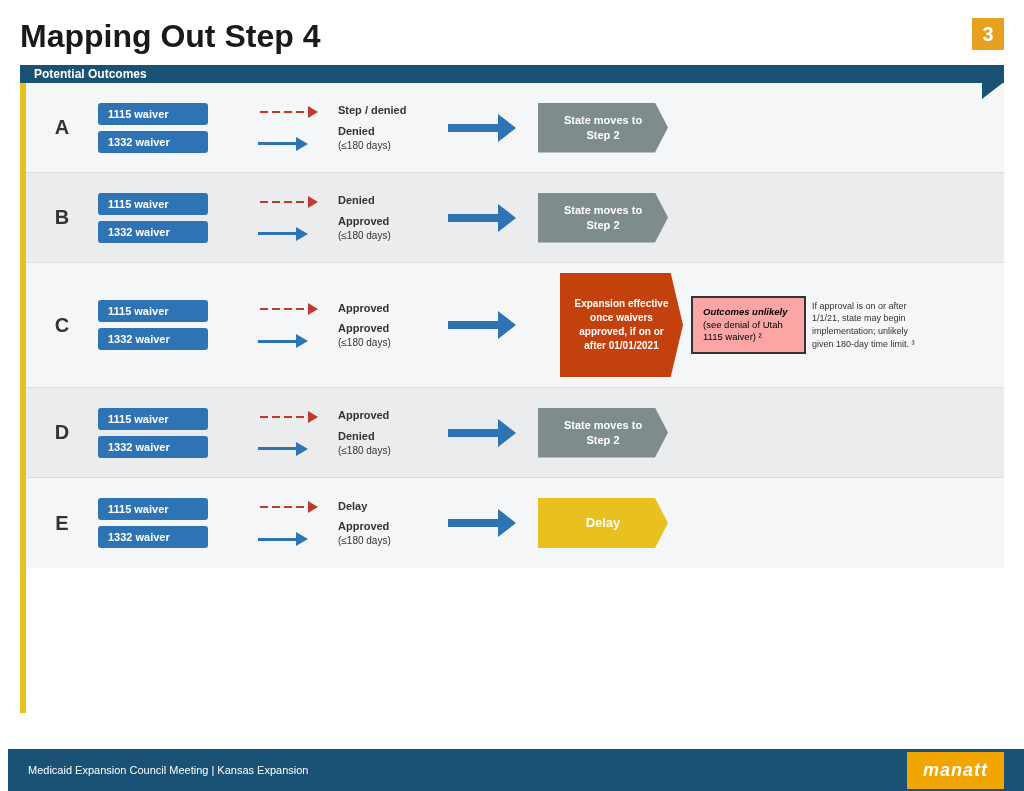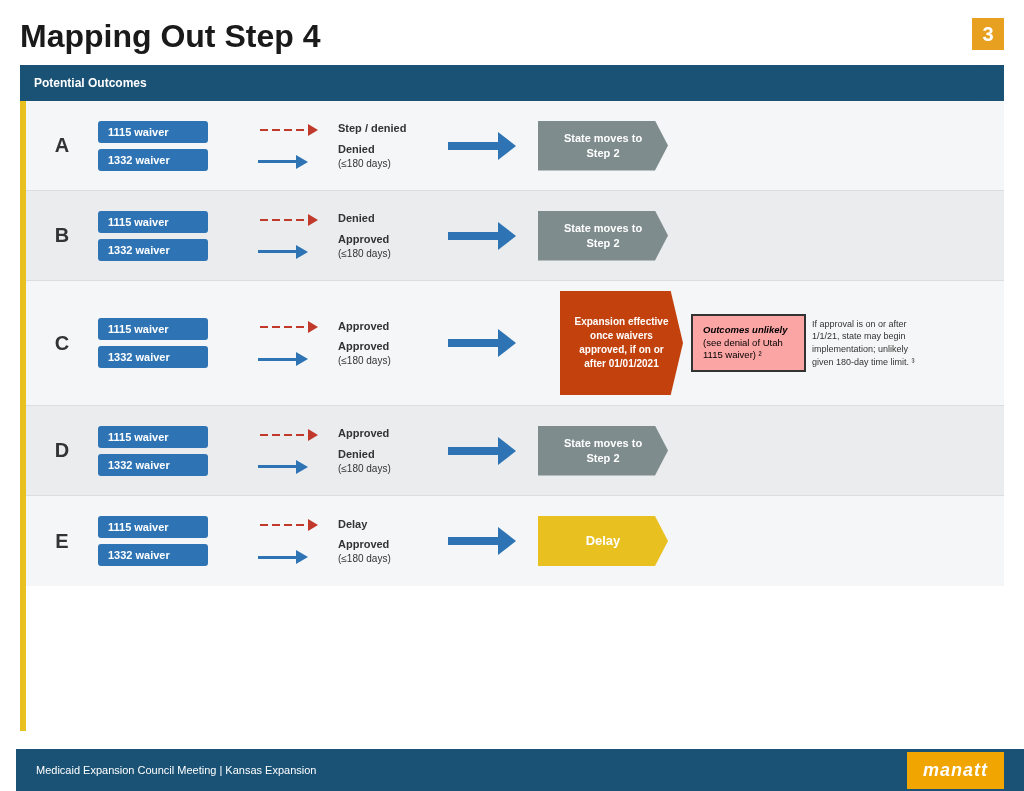--- a/index.html
+++ b/index.html
@@ -41,21 +41,21 @@
       display: flex;
       align-items: center;
       justify-content: center;
     }
 
     
     .top-banner {
       display: flex;
       align-items: center;
       background: #1a5276;
-      height: 36px;
+      height: 18px;
       margin-bottom: 0;
       position: relative;
     }
 
     .top-banner .potential-outcomes {
       background: #1a5276;
       color: #fff;
       font-size: 12px;
       font-weight: bold;
       padding: 0 14px;
@@ -353,21 +353,21 @@
       background: #1a5276;
       color: #fff;
       font-size: 11px;
       padding: 10px 20px;
       display: flex;
       align-items: center;
       justify-content: space-between;
       margin-top: auto;
       position: absolute;
       bottom: 0;
-      left: 16px;
+      left: 8px;
       right: 0;
       height: 42px;
     }
 
     .footer-brand {
       background: #f0a500;
       color: #fff;
       font-size: 18px;
       font-weight: 900;
       font-style: italic;

